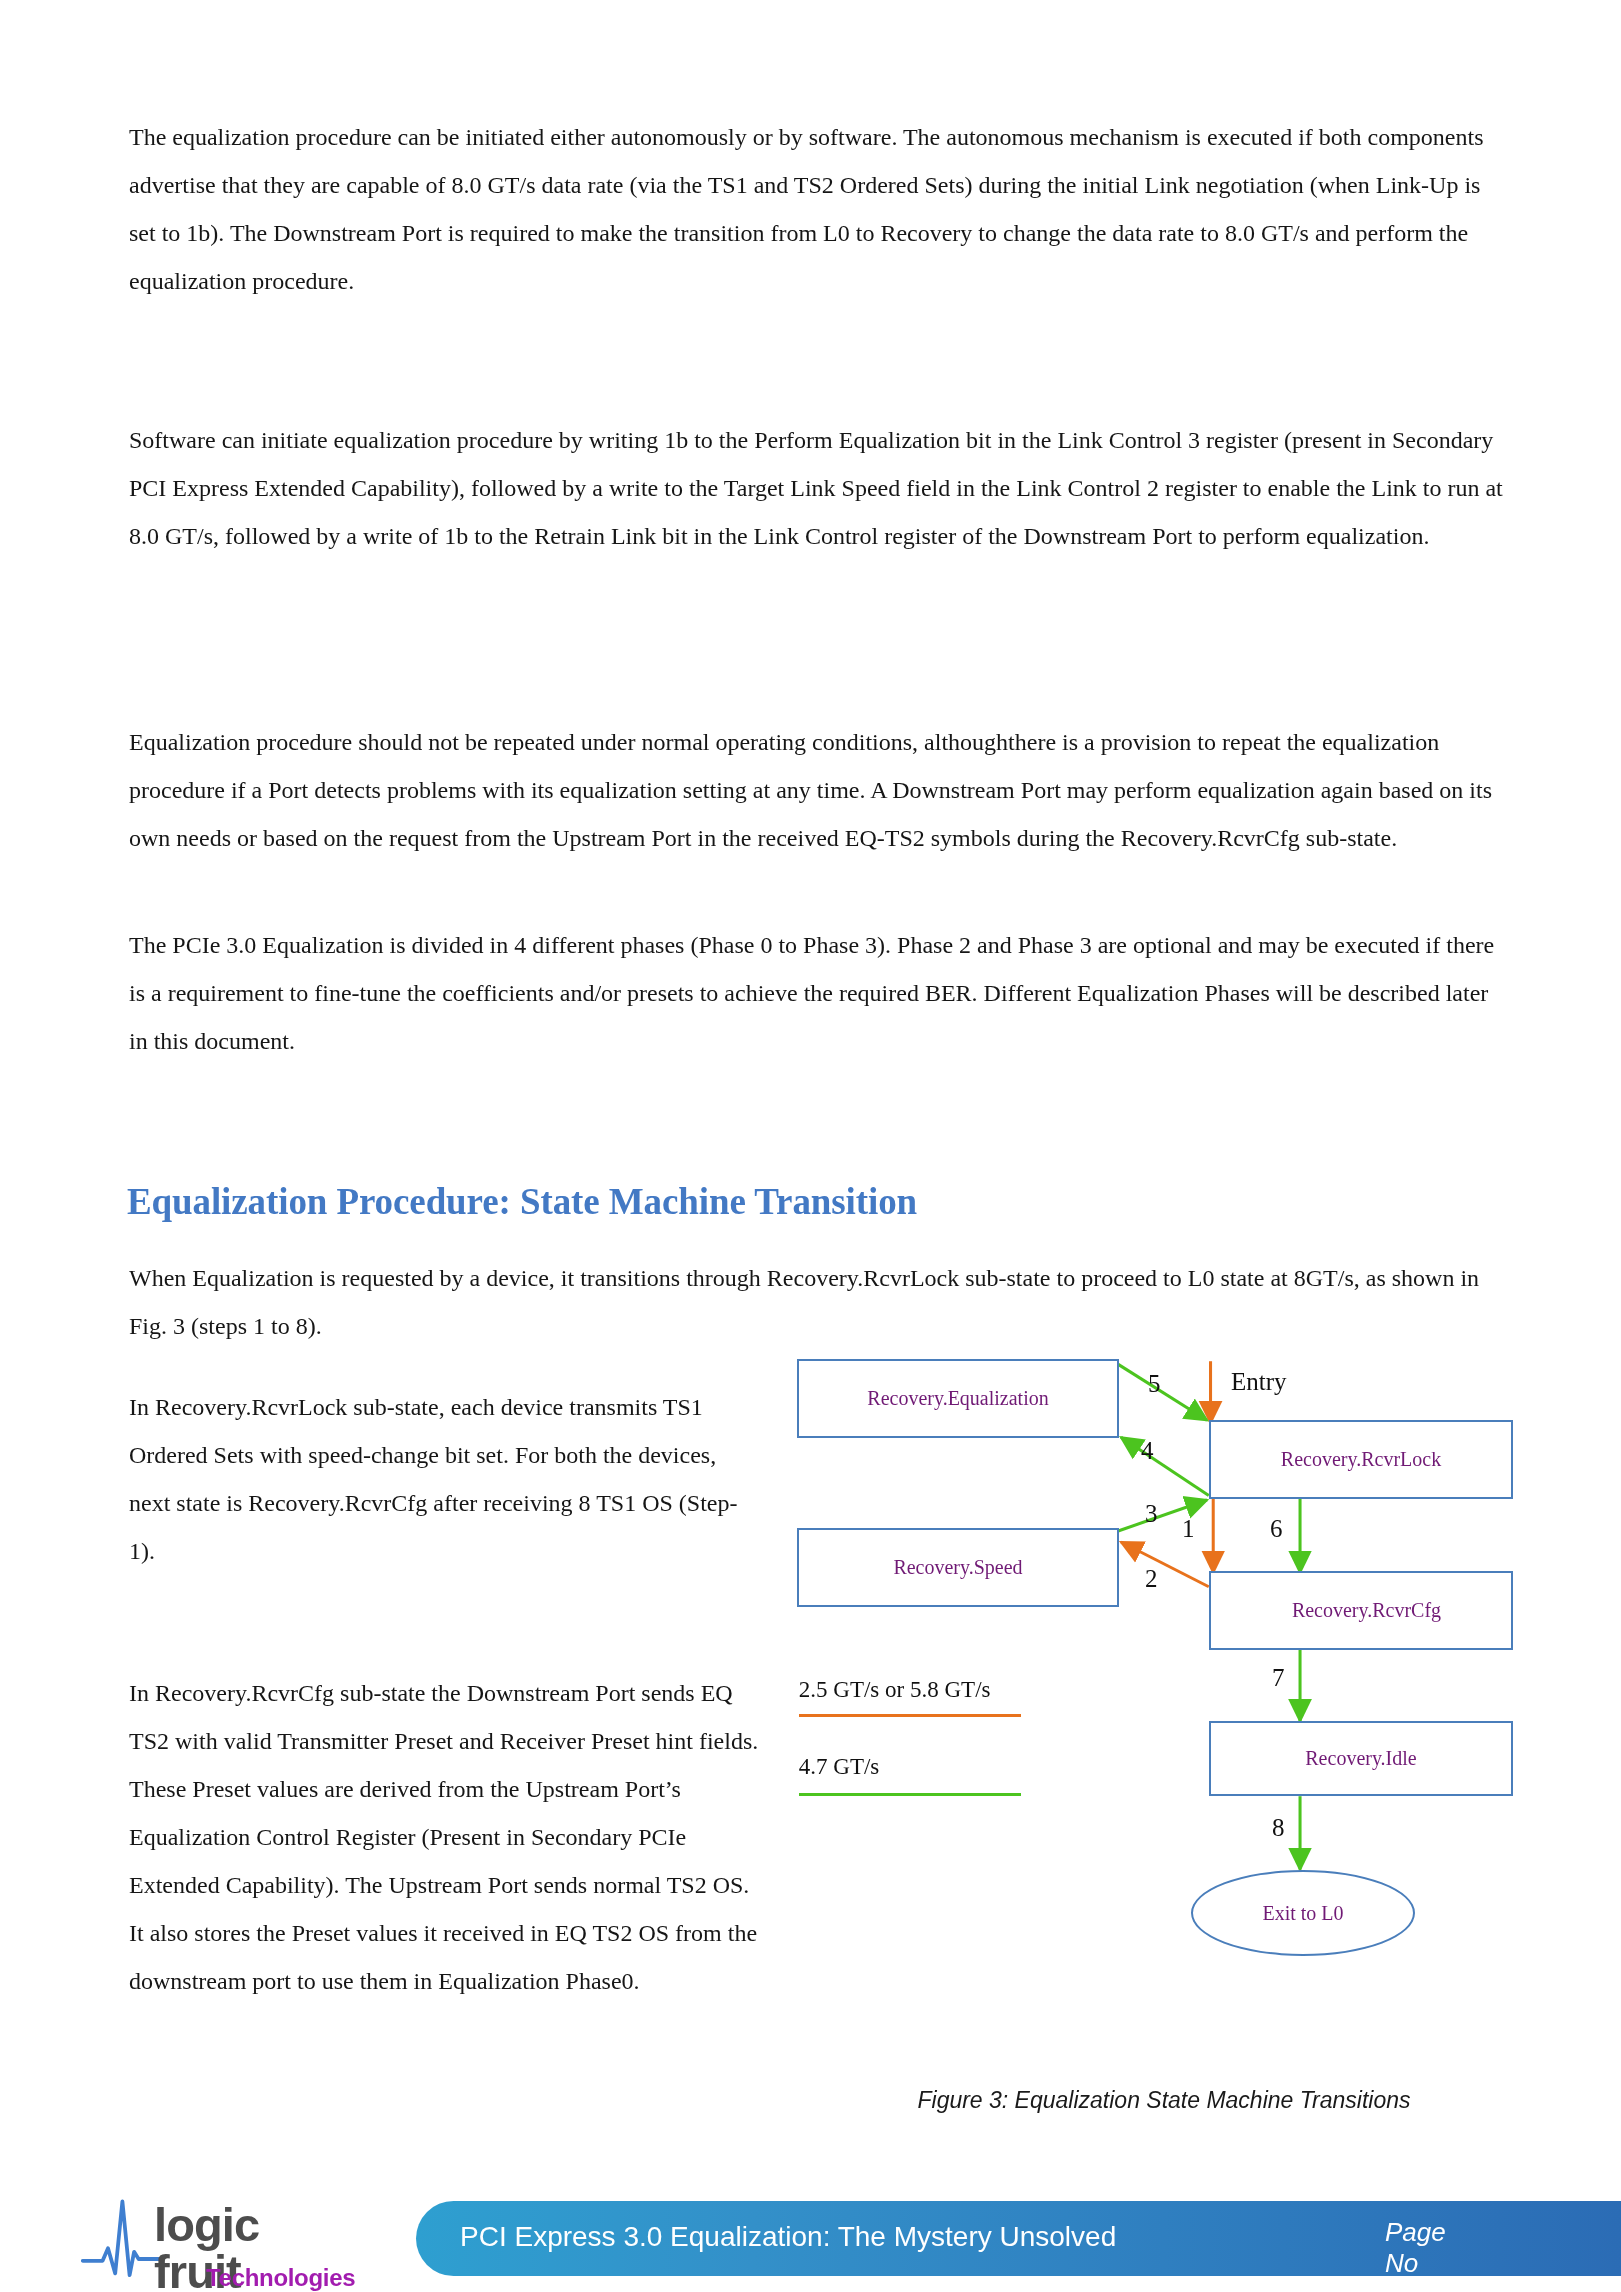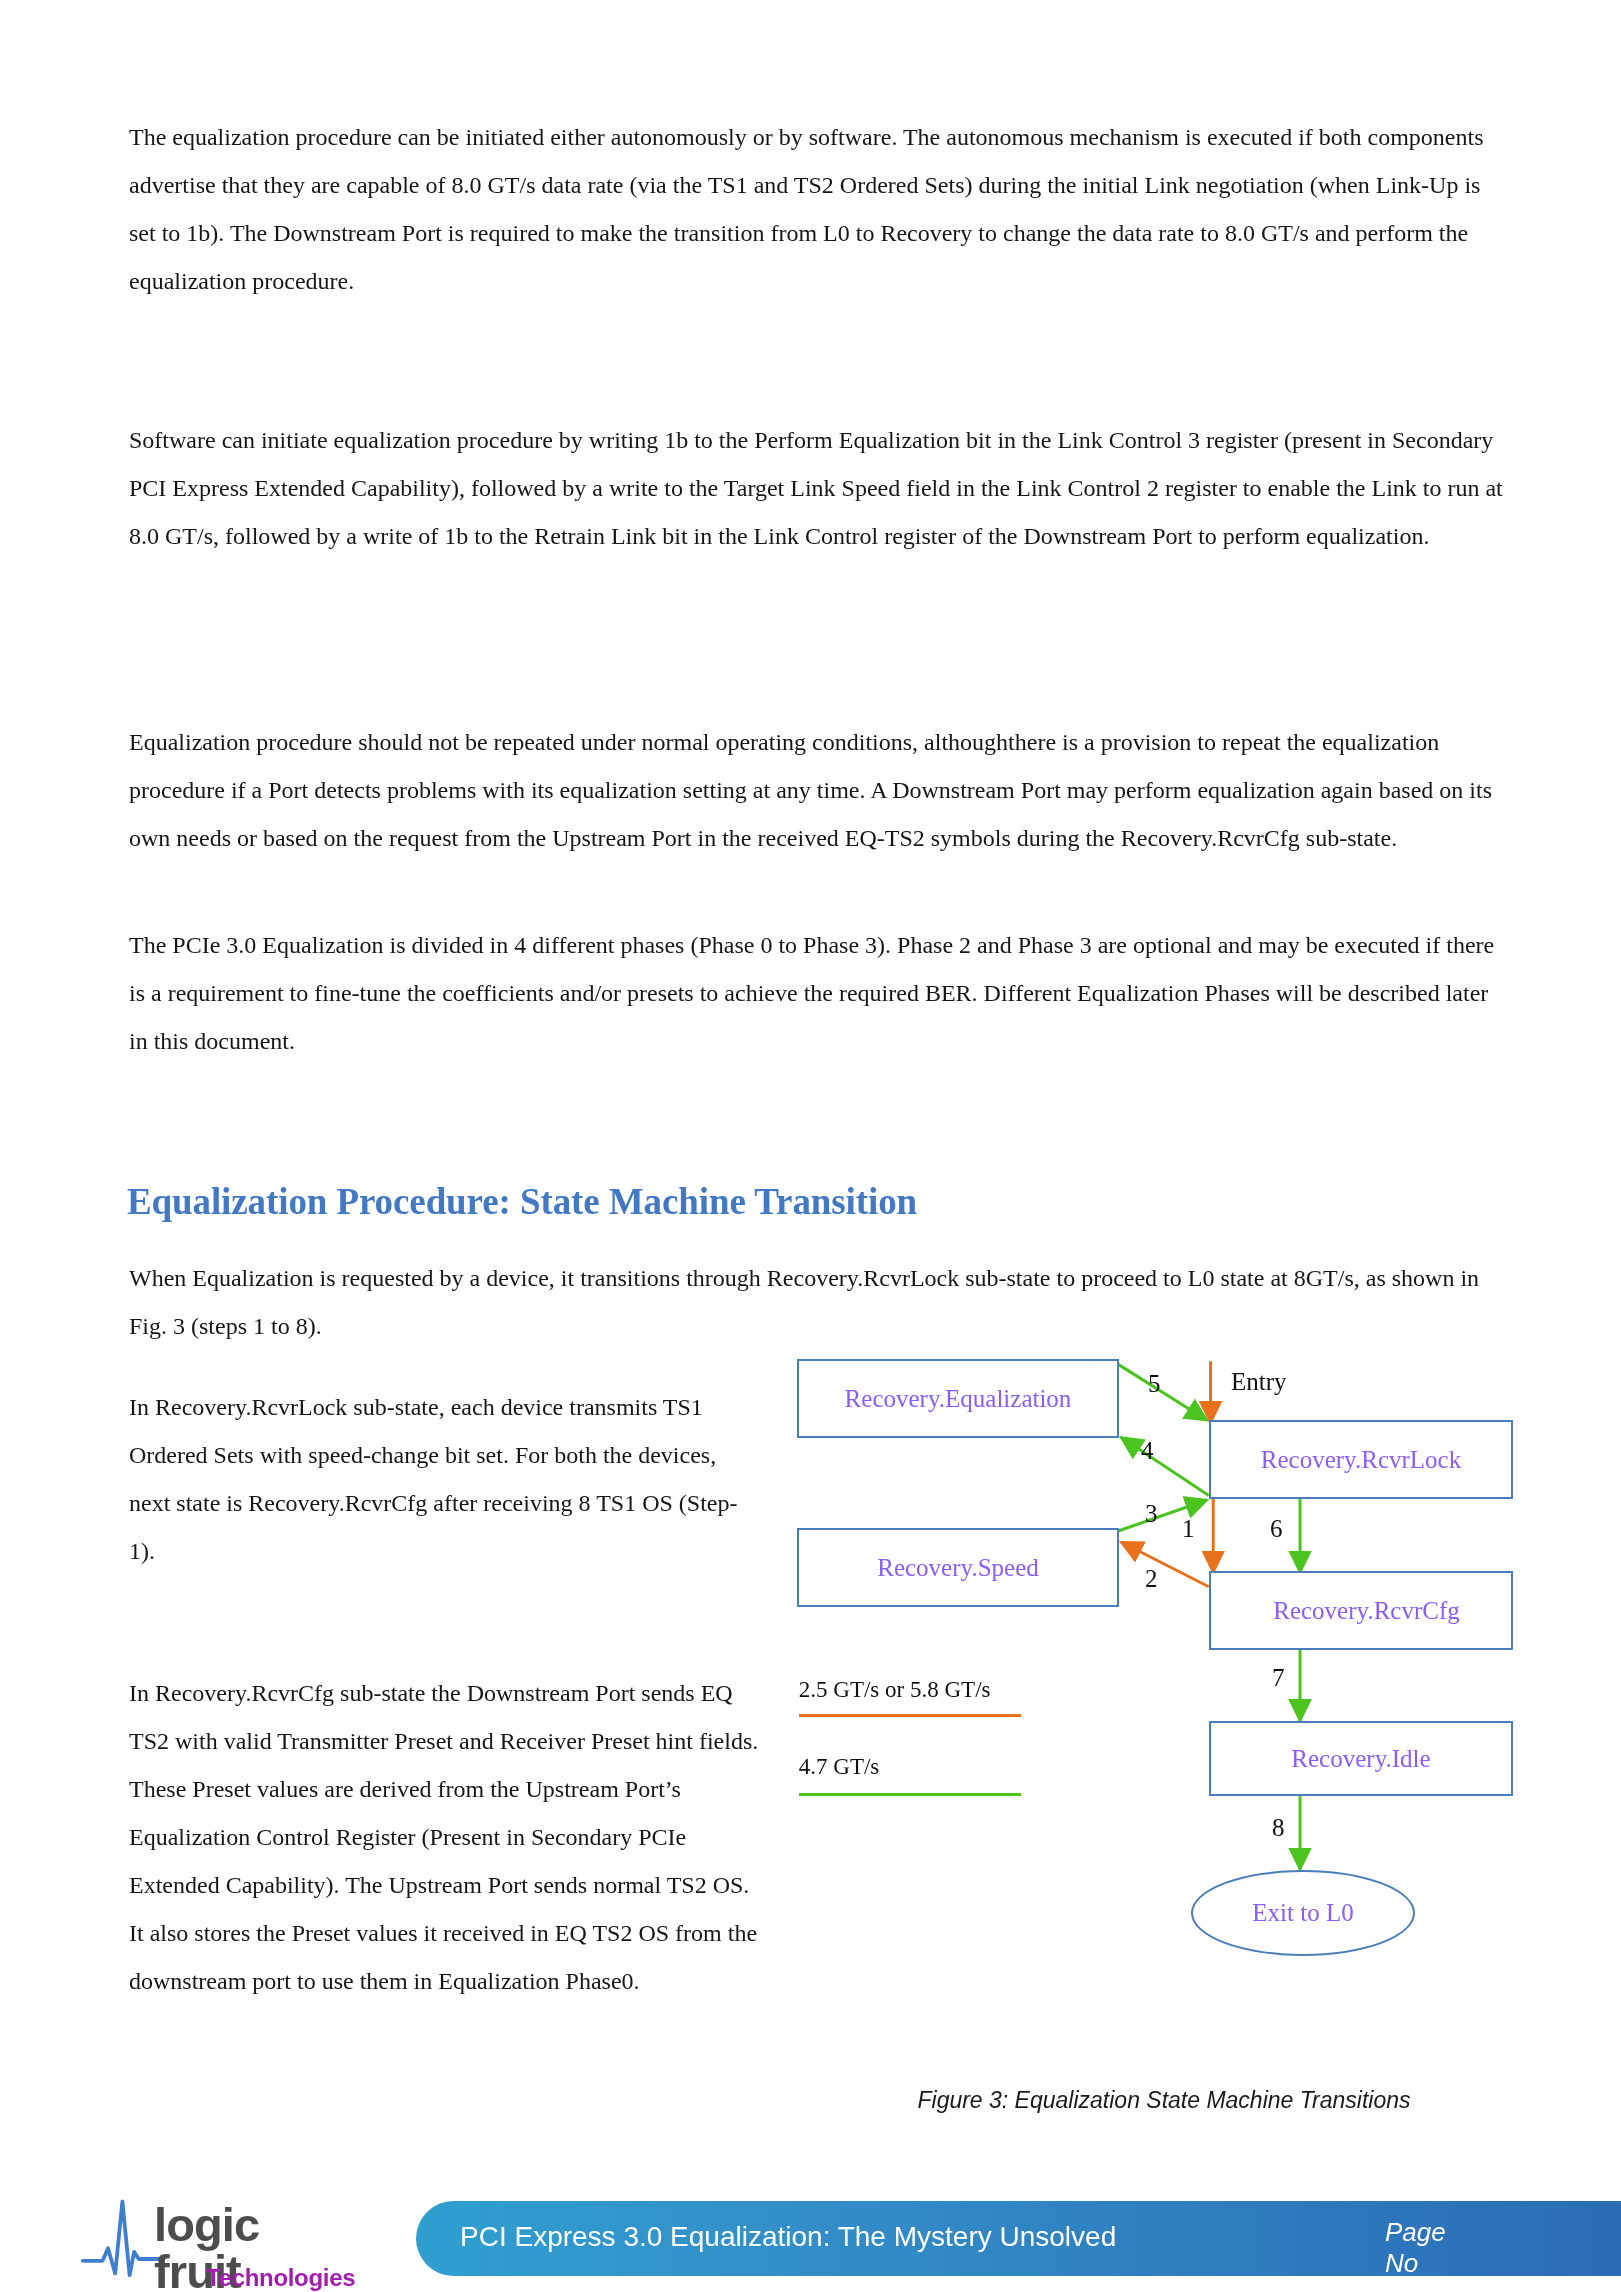--- a/index.html
+++ b/index.html
@@ -40,21 +40,21 @@
   .figure{
     position:absolute;left:806px;top:1352px;width:716px;height:815px;
   }
   .fig-svg{position:absolute;left:0;top:0;}
 
   .node{
     position:absolute;
     border:2.2px solid #4a7ebb;
     background:#ffffff;
     display:flex;align-items:center;justify-content:center;
-    font-size:25px;color:#8b5cf6;
+    font-size:20px;color:#701a75;
     box-sizing:border-box;
   }
   .node.ellipse{
     border-radius:50%;
   }
   .edge-label{
     position:absolute;font-size:25px;color:#111;
   }
   .legend-text{
     position:absolute;font-size:23px;color:#111;

